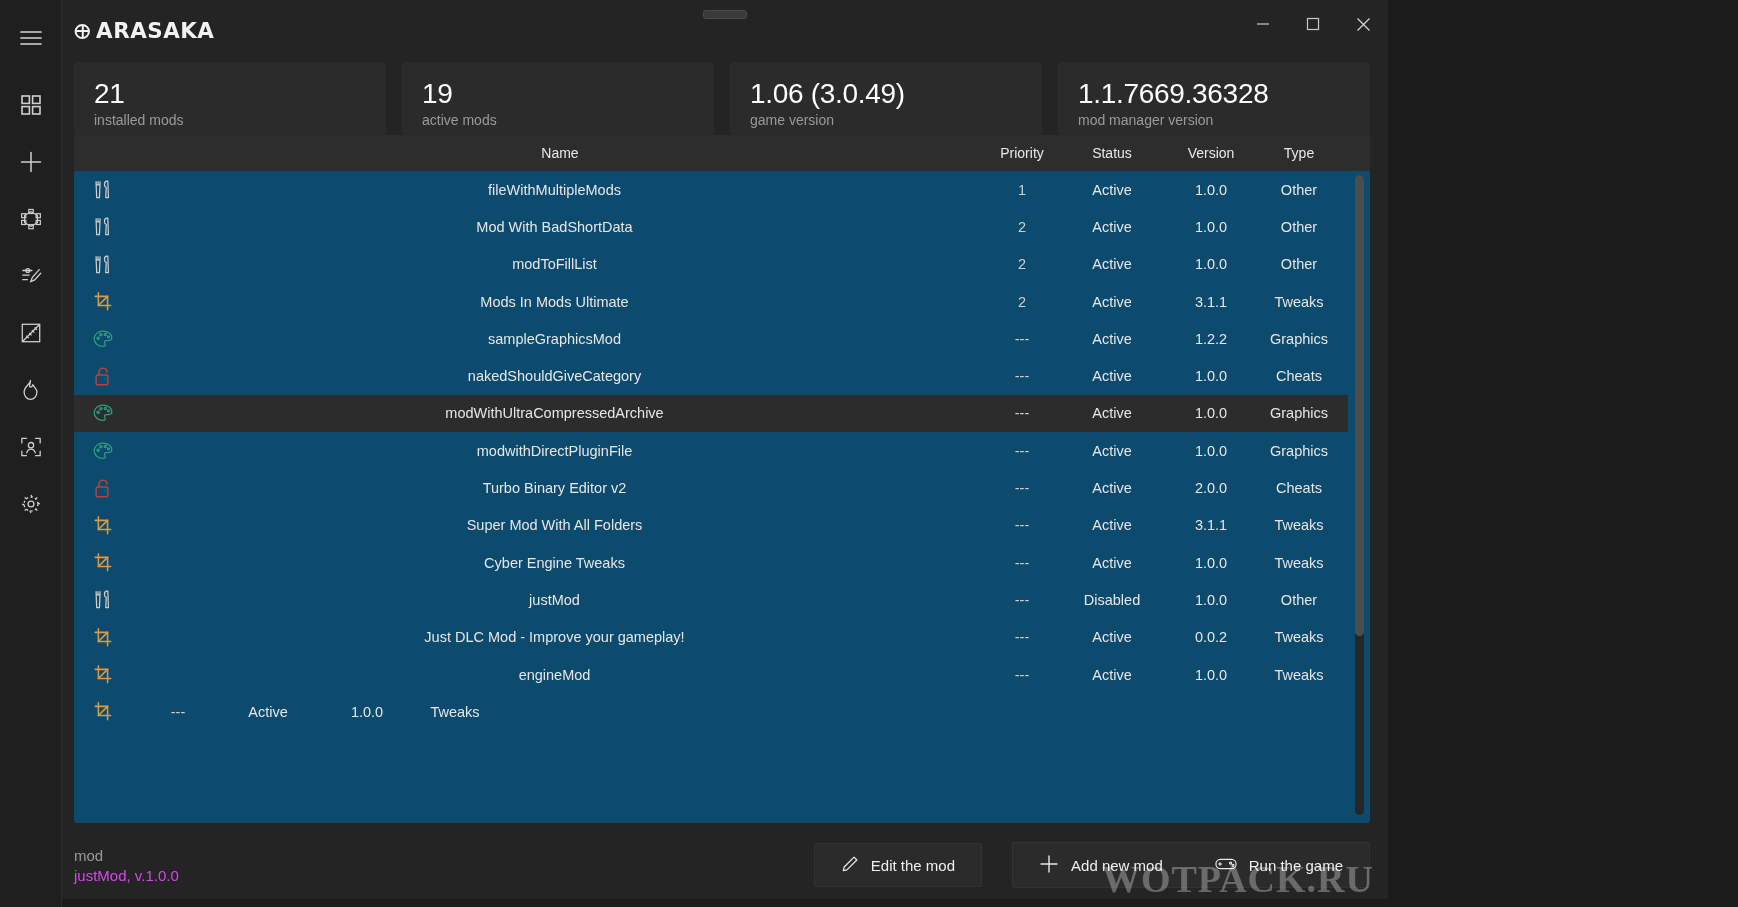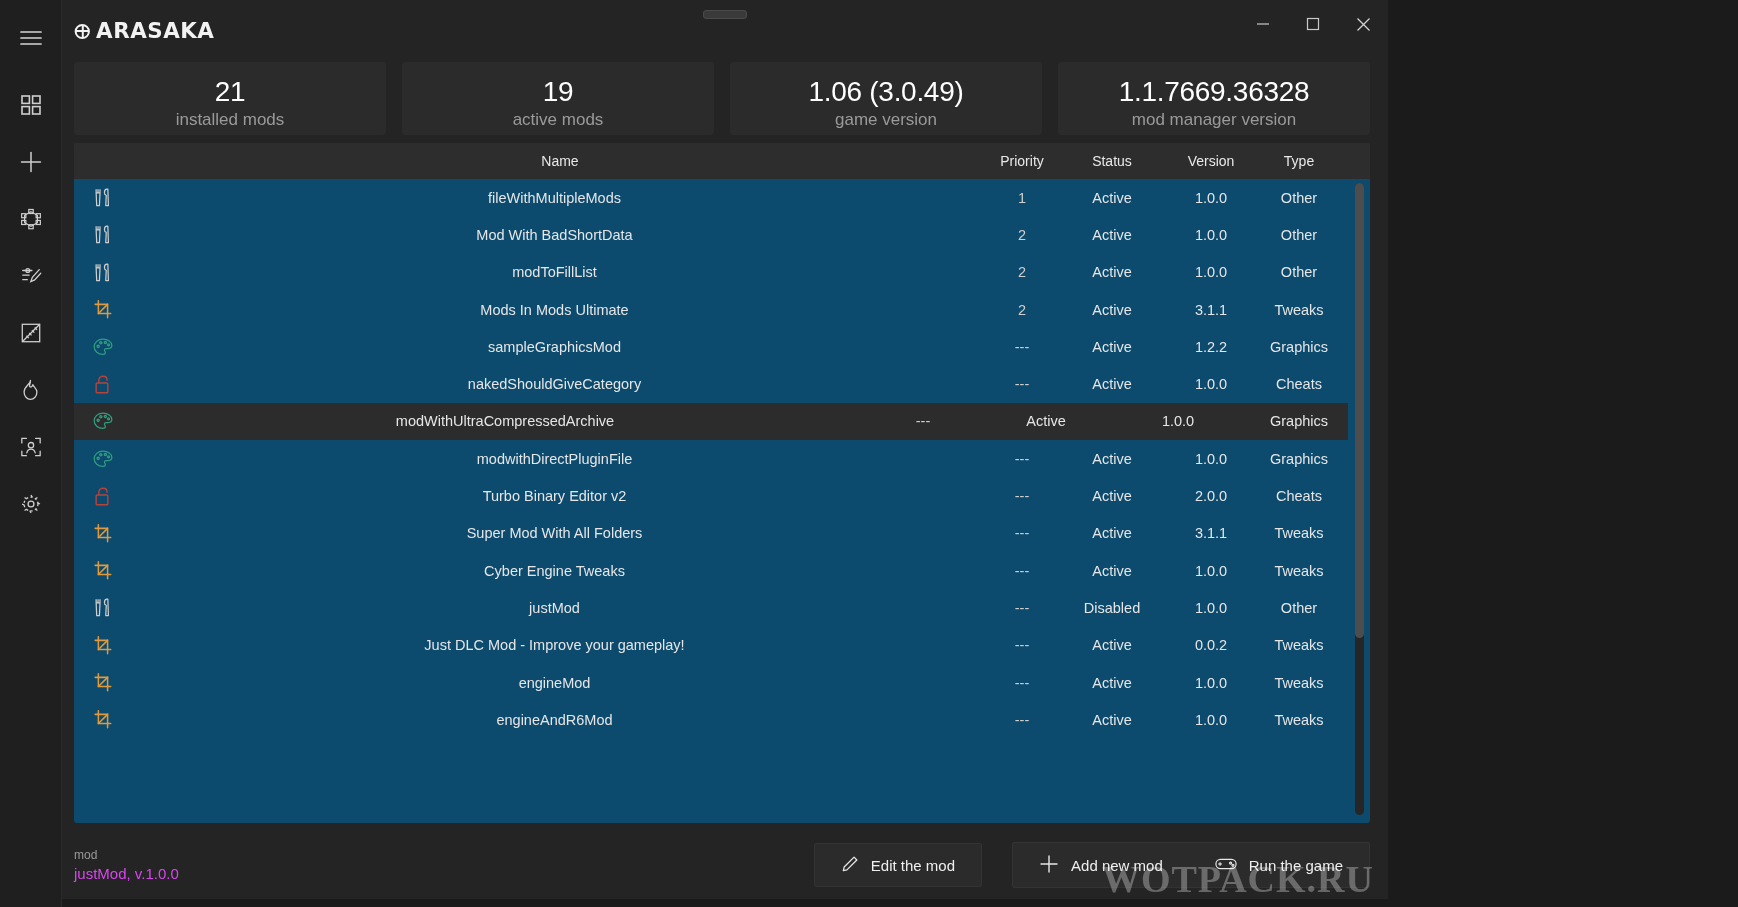--- a/index.html
+++ b/index.html
@@ -95,41 +95,40 @@
     width: 50px; height: 52px;
     display: flex; align-items: center; justify-content: center;
     cursor: pointer;
   }
 
   
   .stats {
     display: flex;
     gap: 16px;
     padding: 0 18px 0 12px;
-    margin-bottom: 8px;
+    margin-bottom: 0;
     flex: 0 0 auto;
-    text-align: center;
   }
   .card {
     flex: 1 1 0;
     background: #2b2b2b;
     border-radius: 4px;
     height: 73px;
     padding: 10px 20px 0 20px;
     display: flex; flex-direction: column; justify-content: center;
   }
   .card .big {
     font-size: 28px;
     color: #ffffff;
     line-height: 1.05;
     font-weight: 400;
     letter-spacing: -0.3px;
   }
   .card .sub {
-    font-size: 17px;
+    font-size: 14px;
     color: #9a9a9a;
     margin-top: 4px;
   }
 
   
   .panel {
     margin: 0 18px 0 12px;
     background: #0c4a6e;
     border-radius: 3px;
     flex: 1 1 auto;
@@ -154,21 +153,21 @@
     position: relative;
     padding-right: 22px;
   }
   .row {
     display: flex; align-items: center;
     height: 37.3px;
     color: #e6e6e6;
     font-size: 14.5px;
     cursor: pointer;
   }
-  .row.alt { background: #2c2c2c; gap: 33px; }
+  .row.alt { background: #2c2c2c; }
 
   .c-icon { width: 58px; flex: 0 0 58px; display:flex; align-items:center; justify-content:center; }
   .c-name { flex: 1 1 auto; min-width: 0; padding-left: 1px;
             white-space: nowrap; overflow: hidden; text-overflow: ellipsis; }
   .c-pri  { width: 92px; flex: 0 0 92px; }
   .c-sta  { width: 88px; flex: 0 0 88px; }
   .c-ver  { width: 78px; flex: 0 0 78px; margin-left: 16px; }
   .c-typ  { width: 98px; flex: 0 0 98px; }
 
   .thead .c-name { padding-left: 12px; }
@@ -192,21 +191,21 @@
 
   
   .footer {
     height: 84px;
     flex: 0 0 84px;
     display: flex; align-items: center;
     padding: 0 18px 0 12px;
     position: relative;
   }
   .modinfo { display:flex; flex-direction: column; gap: 3px; }
-  .modinfo .lbl { font-size: 12px; color: #9a9a9a; }
+  .modinfo .lbl { font-size: 15px; color: #9a9a9a; }
   .modinfo .val { font-size: 15px; color: #d946ef; }
   .spacer { flex: 1 1 auto; }
   .fbtns { display: flex; align-items: center; gap: 16px; }
   .fbtn {
     display: flex; align-items: center; gap: 12px;
     height: 44px;
     padding: 0 26px;
     color: #efefef;
     font-size: 15px;
     cursor: pointer;
@@ -664,21 +663,20 @@
           <div class="row">
             <div class="c-icon">
               <svg width="19" height="19" viewBox="0 0 20 20">
         <g fill="none" stroke="#e09a3e" stroke-width="1.6" stroke-linecap="round">
           <path d="M4.6 0.9 V14.2 H17.6"></path>
           <path d="M1.2 4.6 H14.3 V18.6"></path>
           <line x1="14.3" y1="4.6" x2="4.6" y2="14.2"></line>
         </g>
               </svg>
             </div>
-            <div class="c-name">engineAndR6Mod</div>
             <div class="c-pri dim">---</div>
             <div class="c-sta">Active</div>
             <div class="c-ver">1.0.0</div>
             <div class="c-typ">Tweaks</div>
           </div>
         </div>
       <div class="sbar">
         <div class="sthumb"></div>
       </div>
     </div>

